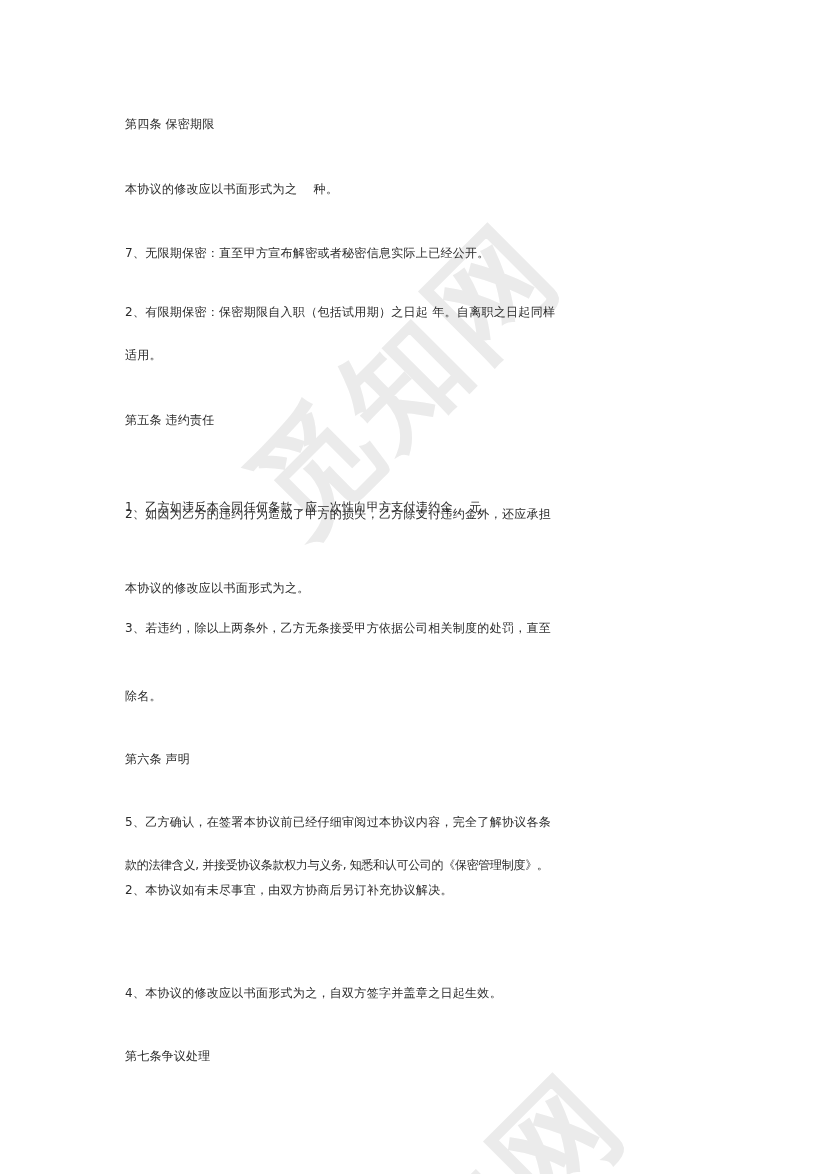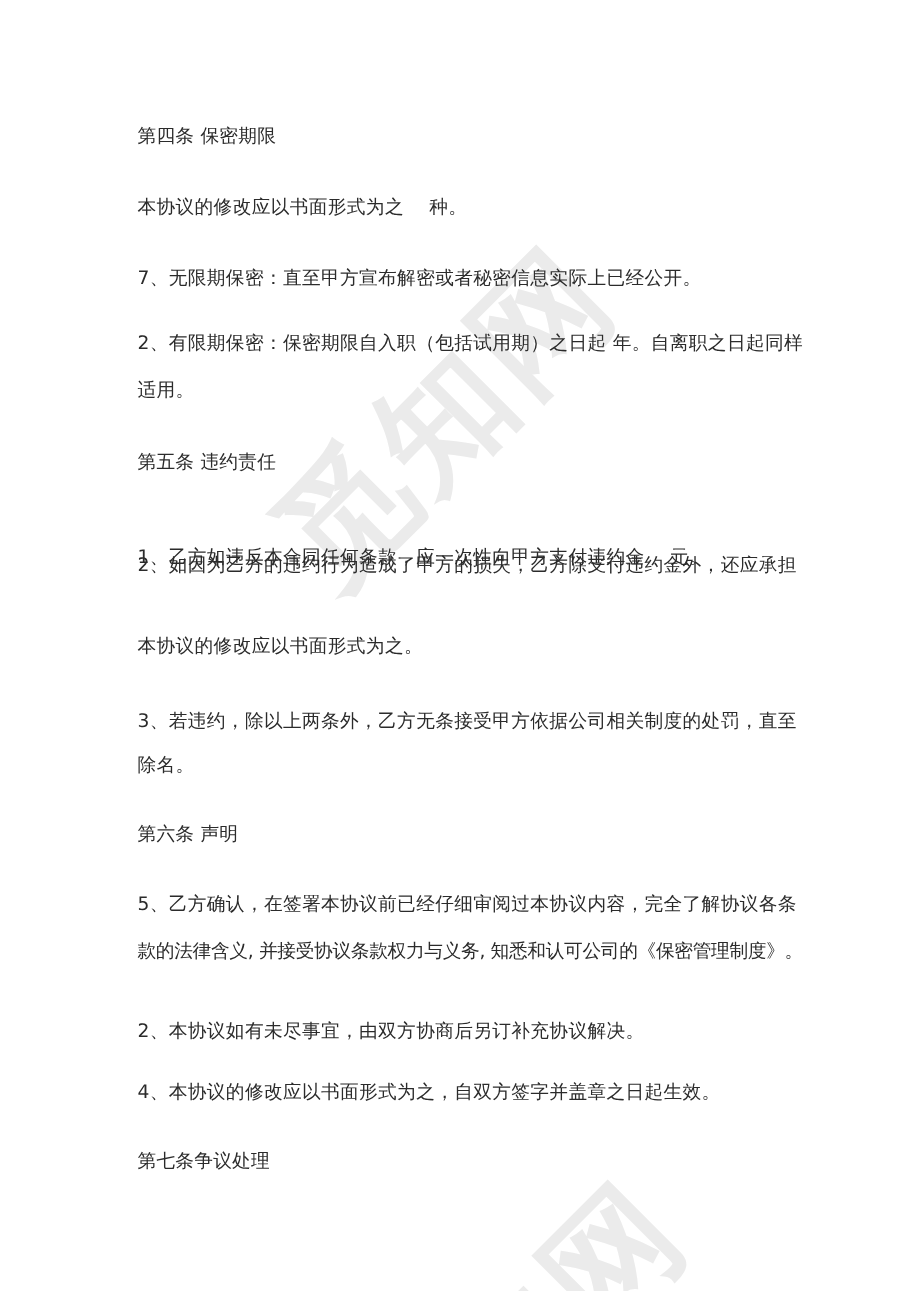--- a/index.html
+++ b/index.html
@@ -42,21 +42,21 @@
       position: absolute;
       left: 125px;
       top: 0;
       width: 585px;
       z-index: 1;
     }
     .line {
       position: absolute;
       left: 0;
       white-space: nowrap;
-      font-size: 17px;
+      font-size: 12px;
       line-height: 20px;
     }
     .heading { letter-spacing: 0.2px; }
     .para { letter-spacing: 0.3px; }
   </style>
 </head>
 <body>
 
 <div class="page">
 
@@ -68,25 +68,25 @@
     <div class="line heading" style="top:114px">第四条 保密期限</div>
     <div class="line para" style="top:179px">本协议的修改应以书面形式为之　  种。</div>
     <div class="line para" style="top:243px">7、无限期保密：直至甲方宣布解密或者秘密信息实际上已经公开。</div>
     <div class="line para" style="top:302px">2、有限期保密：保密期限自入职（包括试用期）之日起 年。自离职之日起同样</div>
     <div class="line para" style="top:345px">适用。</div>
 
     <div class="line heading" style="top:410px">第五条 违约责任</div>
     <div class="line para" style="top:497px">1、乙方如违反本合同任何条款，应一次性向甲方支付违约金　  元。</div>
     <div class="line para" style="top:504px">2、如因为乙方的违约行为造成了甲方的损失，乙方除支付违约金外，还应承担</div>
     <div class="line para" style="top:578px">本协议的修改应以书面形式为之。</div>
-    <div class="line para" style="top:646px">3、若违约，除以上两条外，乙方无条接受甲方依据公司相关制度的处罚，直至</div>
+    <div class="line para" style="top:618px">3、若违约，除以上两条外，乙方无条接受甲方依据公司相关制度的处罚，直至</div>
     <div class="line para" style="top:686px">除名。</div>
 
     <div class="line heading" style="top:749px">第六条 声明</div>
     <div class="line para" style="top:812px">5、乙方确认，在签署本协议前已经仔细审阅过本协议内容，完全了解协议各条</div>
     <div class="line para" style="top:855px; letter-spacing:-0.3px">款的法律含义, 并接受协议条款权力与义务, 知悉和认可公司的《保密管理制度》。</div>
-    <div class="line para" style="top:928px">2、本协议如有未尽事宜，由双方协商后另订补充协议解决。</div>
+    <div class="line para" style="top:880px">2、本协议如有未尽事宜，由双方协商后另订补充协议解决。</div>
     <div class="line para" style="top:983px">4、本协议的修改应以书面形式为之，自双方签字并盖章之日起生效。</div>
 
     <div class="line heading" style="top:1046px">第七条争议处理</div>
 
   </div>
 </div>
 
 </body></html>

